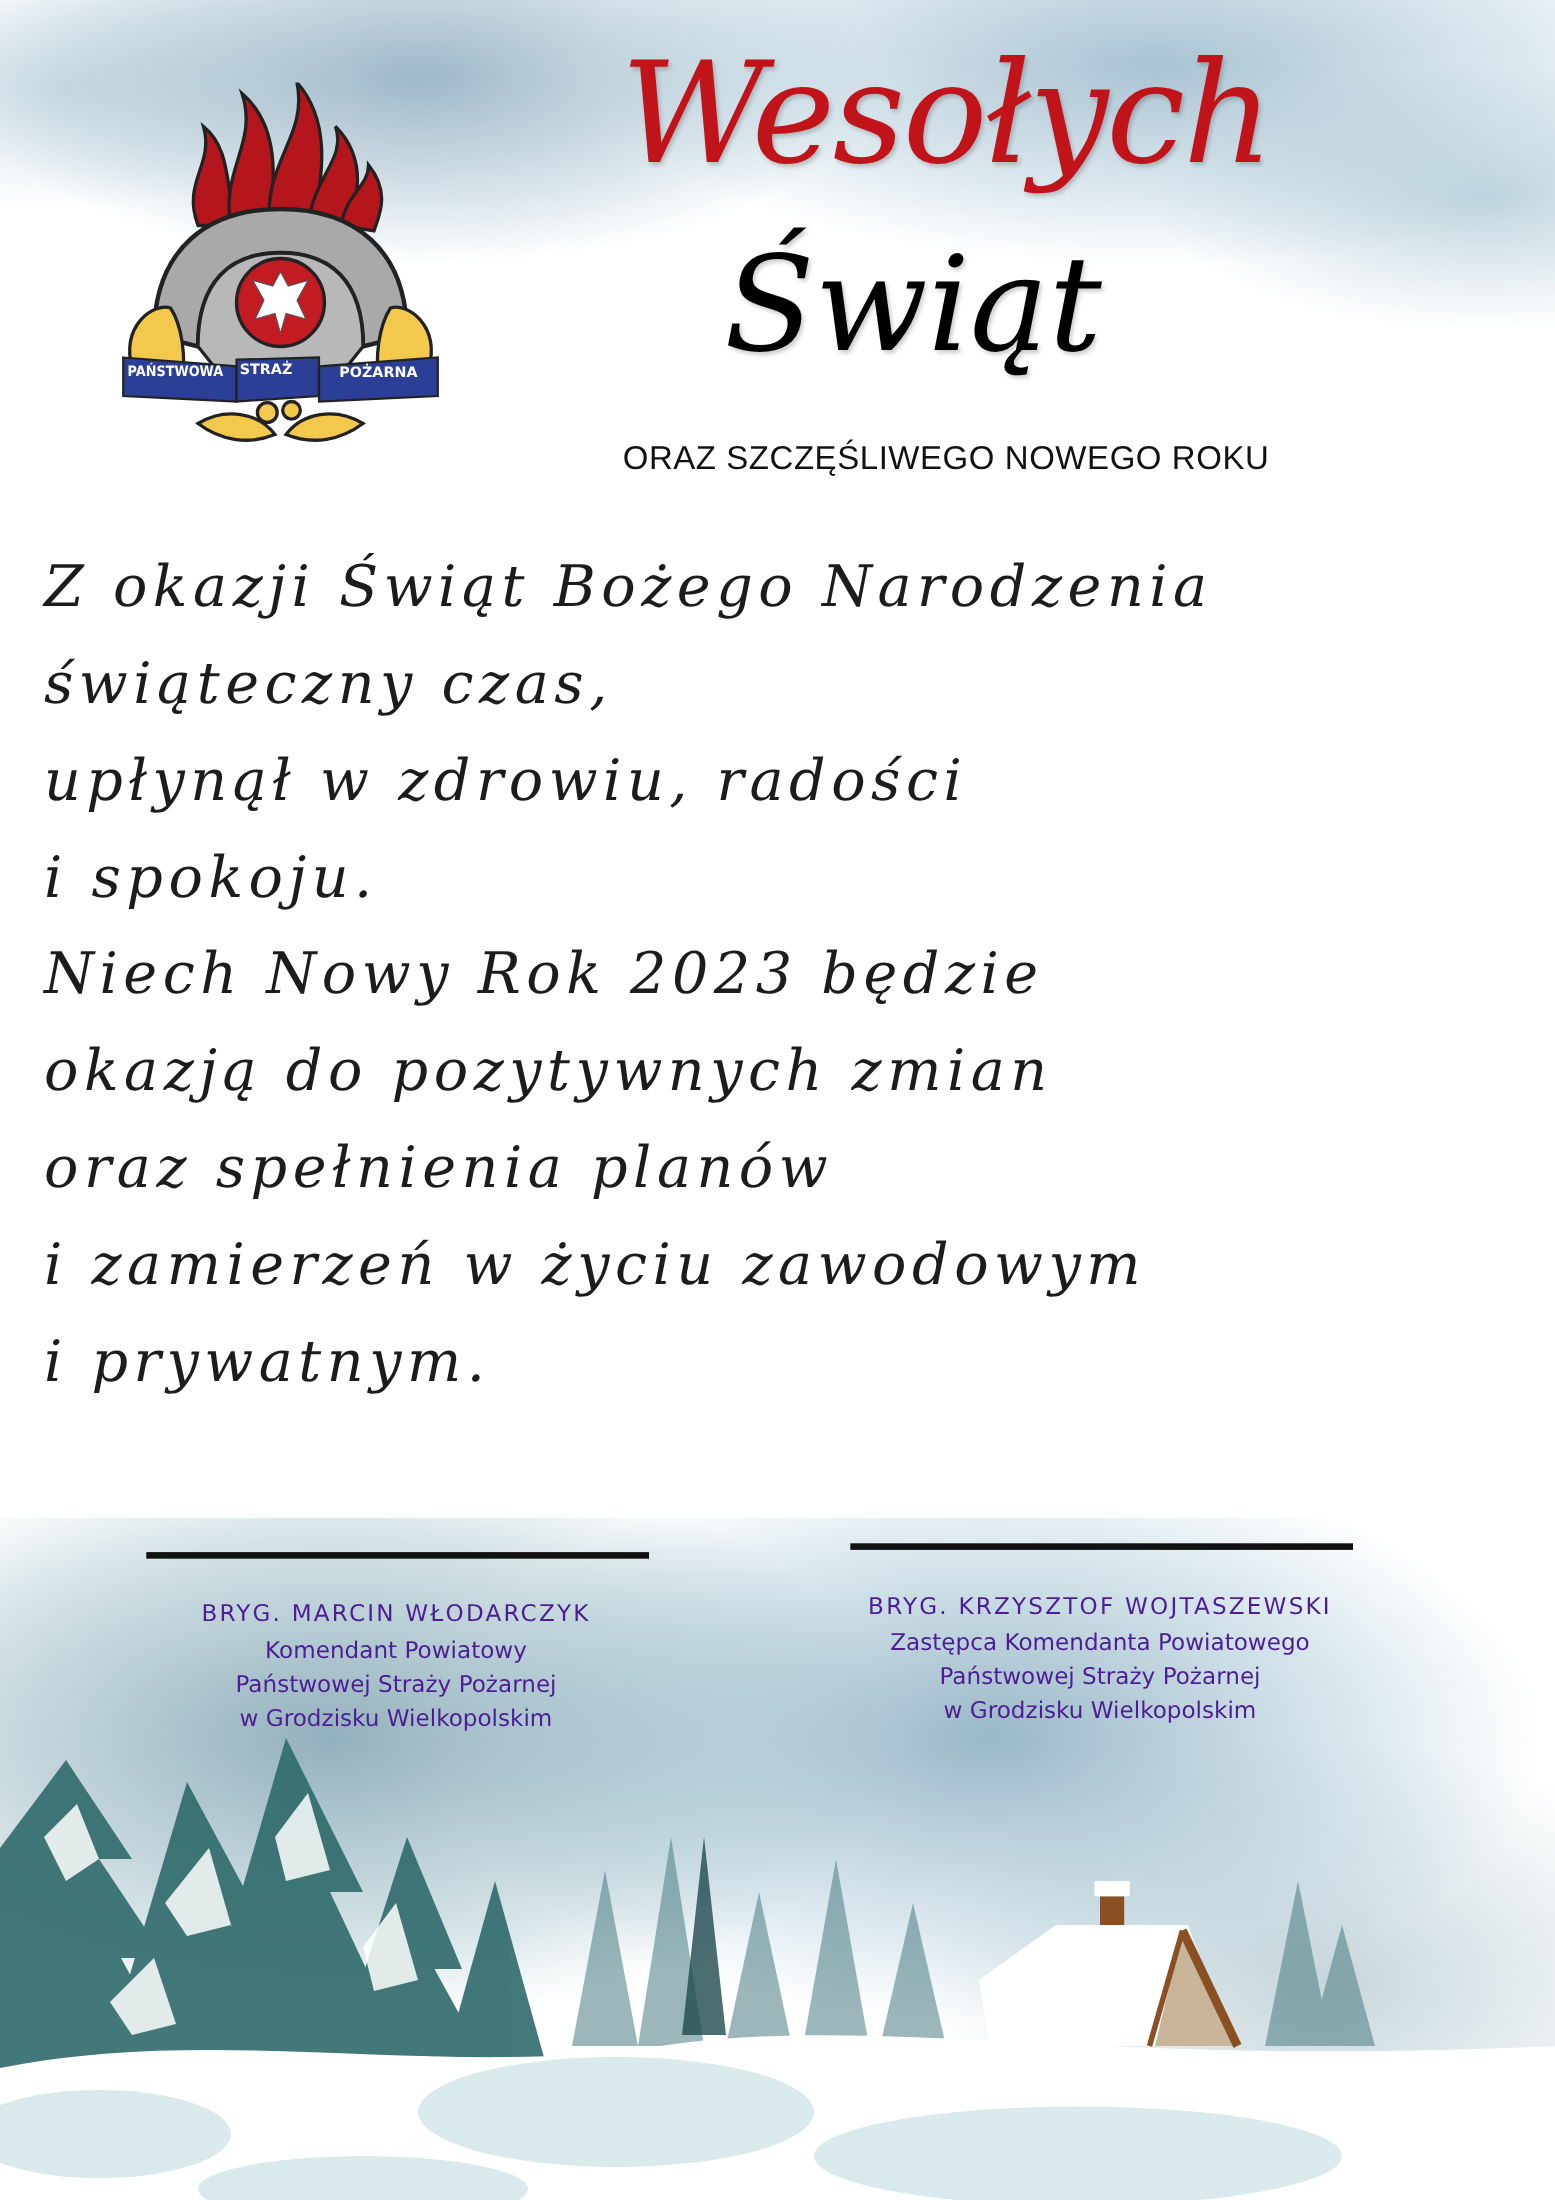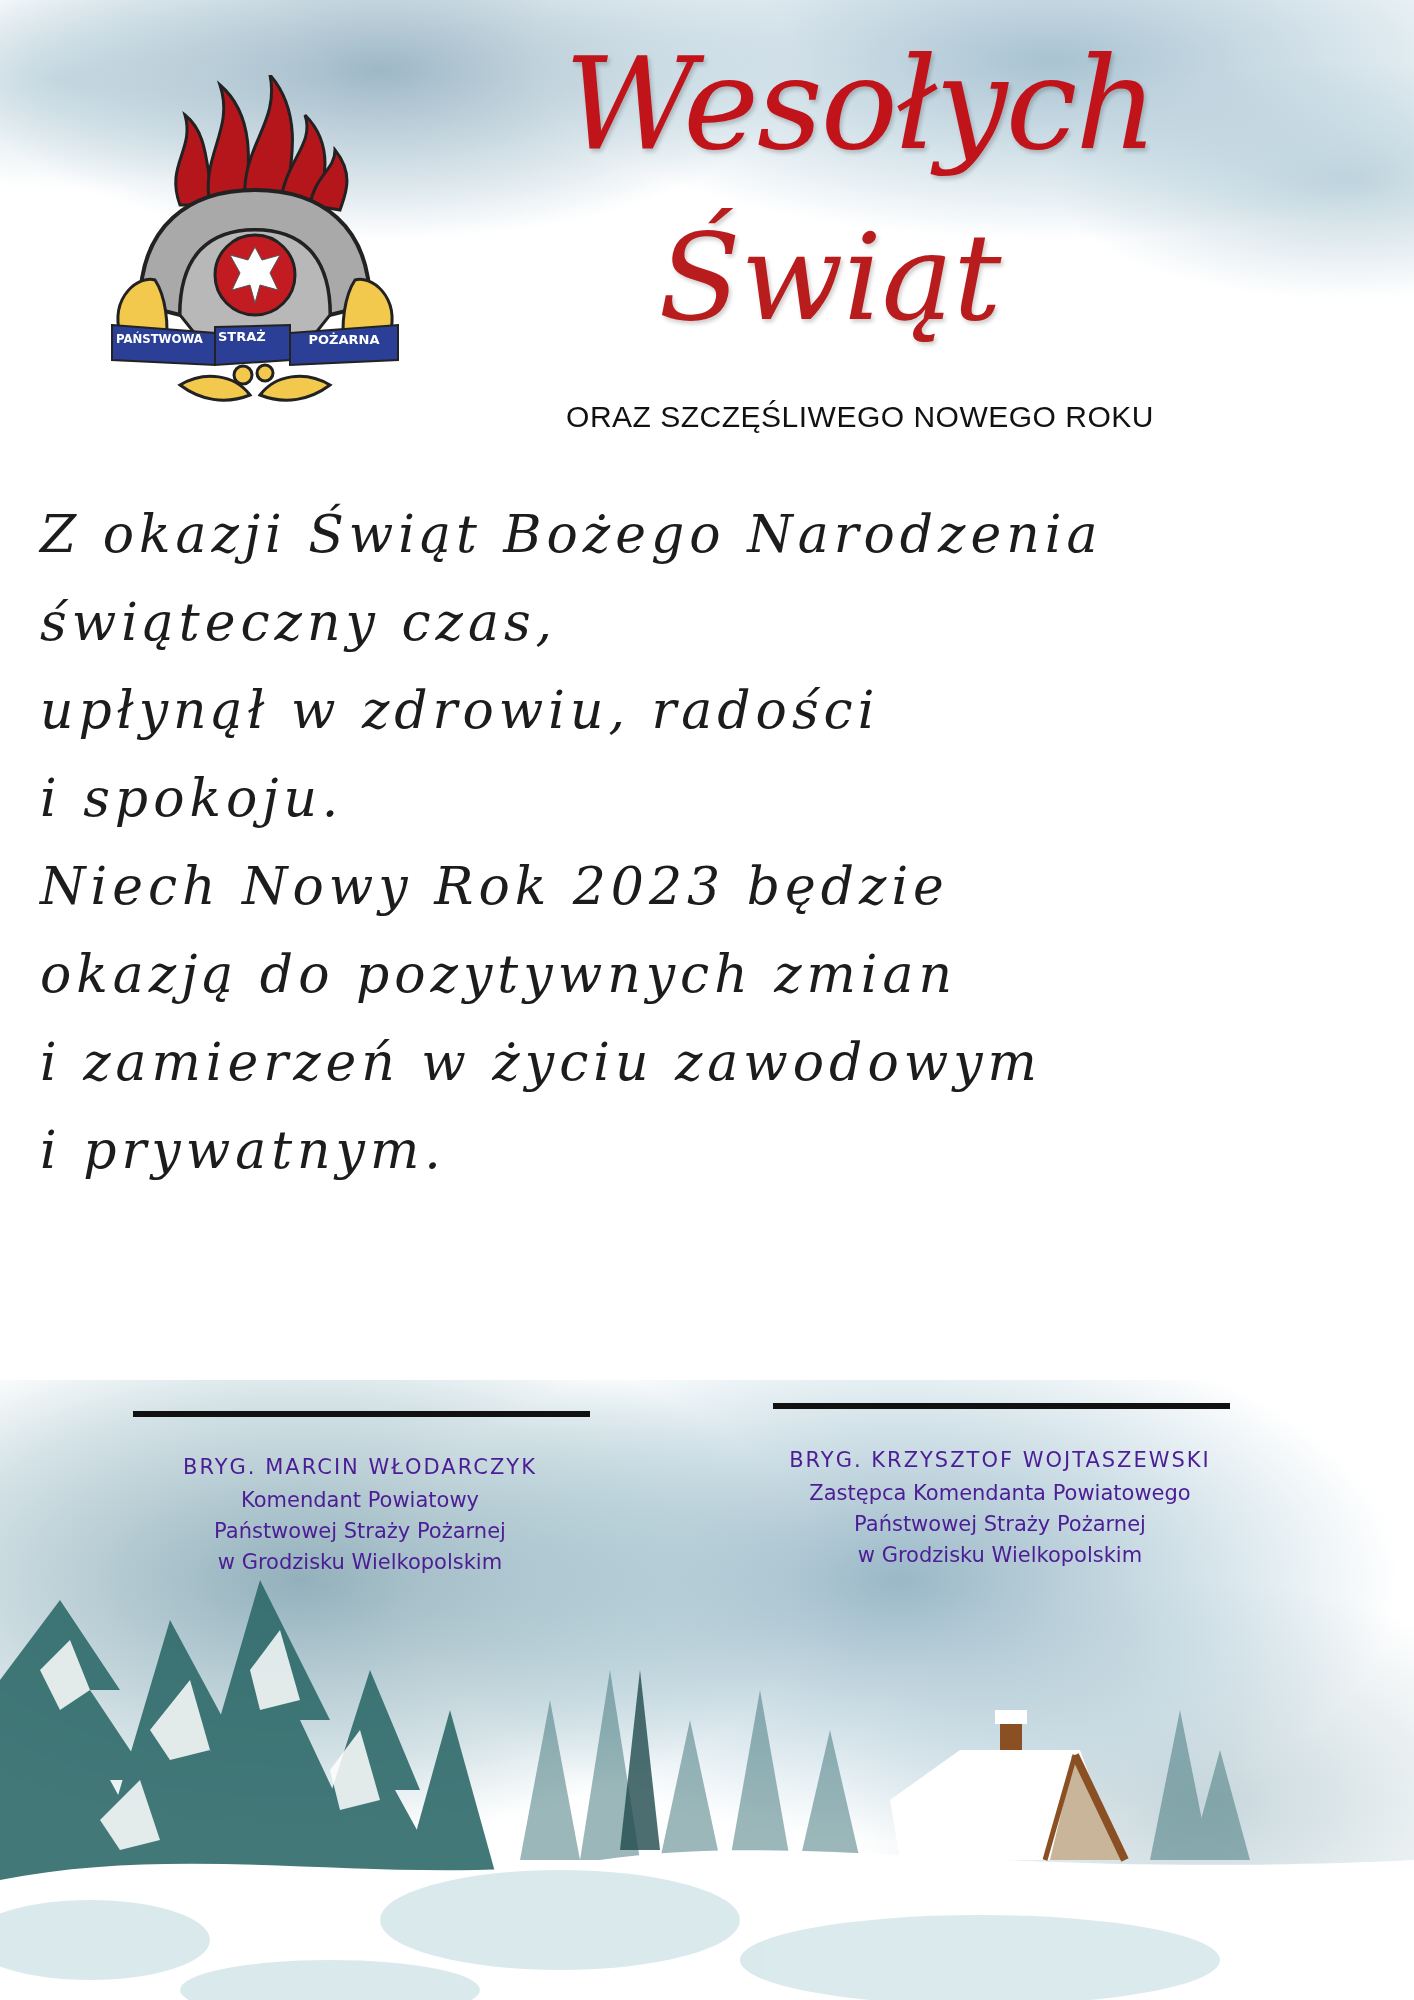--- a/index.html
+++ b/index.html
@@ -12,21 +12,21 @@
       radial-gradient(ellipse 260px 110px at 60px 80px, rgba(150,185,200,0.45), transparent 100%);
   }
   .wash-bottom { position:absolute; left:0; top:1380px; width:1414px; height:620px;
     background:
       radial-gradient(ellipse 520px 260px at 300px 200px, rgba(110,150,165,0.75), rgba(150,185,195,0.4) 70%, transparent 100%),
       radial-gradient(ellipse 500px 260px at 900px 200px, rgba(120,160,180,0.75), rgba(160,195,210,0.35) 70%, transparent 100%),
       radial-gradient(ellipse 360px 220px at 1200px 420px, rgba(150,180,190,0.55), transparent 100%);
   }
   .logo { position:absolute; left:110px; top:75px; width:290px; height:345px; }
   .title-1 { position:absolute; left:560px; top:40px; width:600px; text-align:center; font-family:"DejaVu Serif", serif; font-style:italic; font-size:128px; color:#c0141a; letter-spacing:-2px; line-height:1; text-shadow:2px 3px 4px rgba(0,0,0,0.2); }
-  .title-2 { position:absolute; left:620px; top:218px; width:420px; text-align:center; font-family:"DejaVu Serif", serif; font-style:italic; font-size:120px; color:#b91c1c; line-height:1; text-shadow:2px 3px 4px rgba(0,0,0,0.2); }
+  .title-2 { position:absolute; left:620px; top:218px; width:420px; text-align:center; font-family:"DejaVu Serif", serif; font-style:italic; font-size:120px; color:#000000; line-height:1; text-shadow:2px 3px 4px rgba(0,0,0,0.2); }
   .subtitle { position:absolute; left:520px; top:400px; width:680px; text-align:center; font-family:Liberation Sans, sans-serif; font-size:30px; color:#111; letter-spacing:0.5px; }
   .message { position:absolute; left:40px; top:490px; width:1334px; text-align:left; font-family:"DejaVu Serif", serif; font-style:italic; font-size:52px; letter-spacing:5px; line-height:88px; color:#1c1c1c; }
   .message div { white-space:nowrap; }
   .sig-line { position:absolute; height:6px; background:#111; }
   .sig { position:absolute; text-align:center; font-family:"DejaVu Sans", sans-serif; color:#4c1d95; }
   .sig .name { font-size:21px; letter-spacing:2px; margin-bottom:6px; }
   .sig .role { font-size:21px; line-height:31px; }
   svg { display:block; }
 </style>
 </head>
@@ -124,20 +124,21 @@
 <div class="title-2">Świąt</div>
 <div class="subtitle">ORAZ SZCZĘŚLIWEGO NOWEGO ROKU</div>
 
 <div class="message">
   <div>Z okazji Świąt Bożego Narodzenia</div>
   <div>świąteczny czas,</div>
   <div>upłynął w zdrowiu, radości</div>
   <div>i spokoju.</div>
   <div>Niech Nowy Rok 2023 będzie</div>
   <div>okazją do pozytywnych zmian</div>
+  <div>oraz spełnienia planów</div>
   <div>i zamierzeń w życiu zawodowym</div>
   <div>i prywatnym.</div>
 </div>
 
 <div class="sig-line" style="left:133px;top:1411px;width:457px;"></div>
 <div class="sig-line" style="left:773px;top:1403px;width:457px;"></div>
 
 <div class="sig" style="left:120px;top:1455px;width:480px;">
   <div class="name">BRYG. MARCIN WŁODARCZYK</div>
   <div class="role">Komendant Powiatowy</div>

